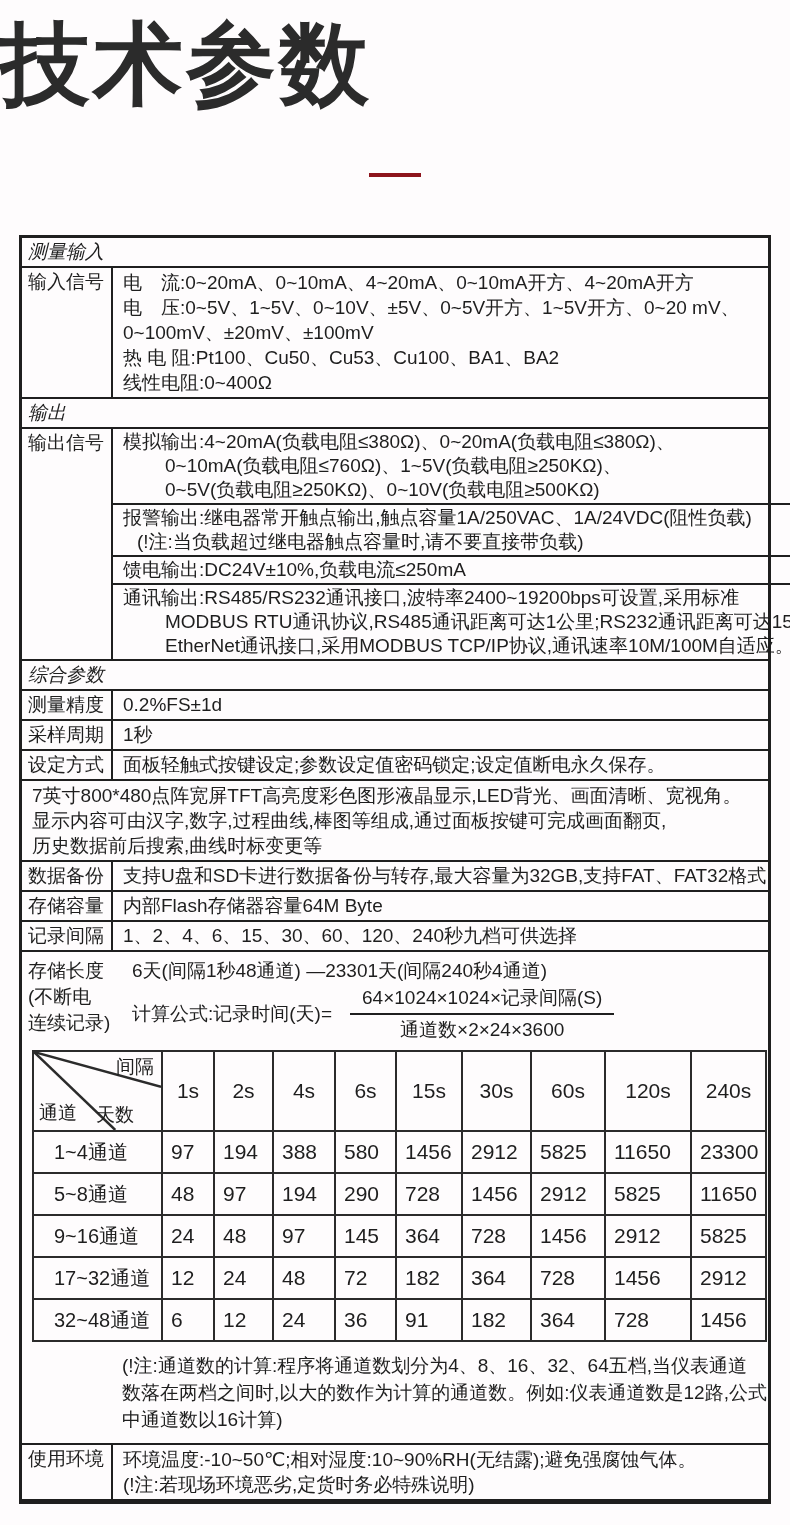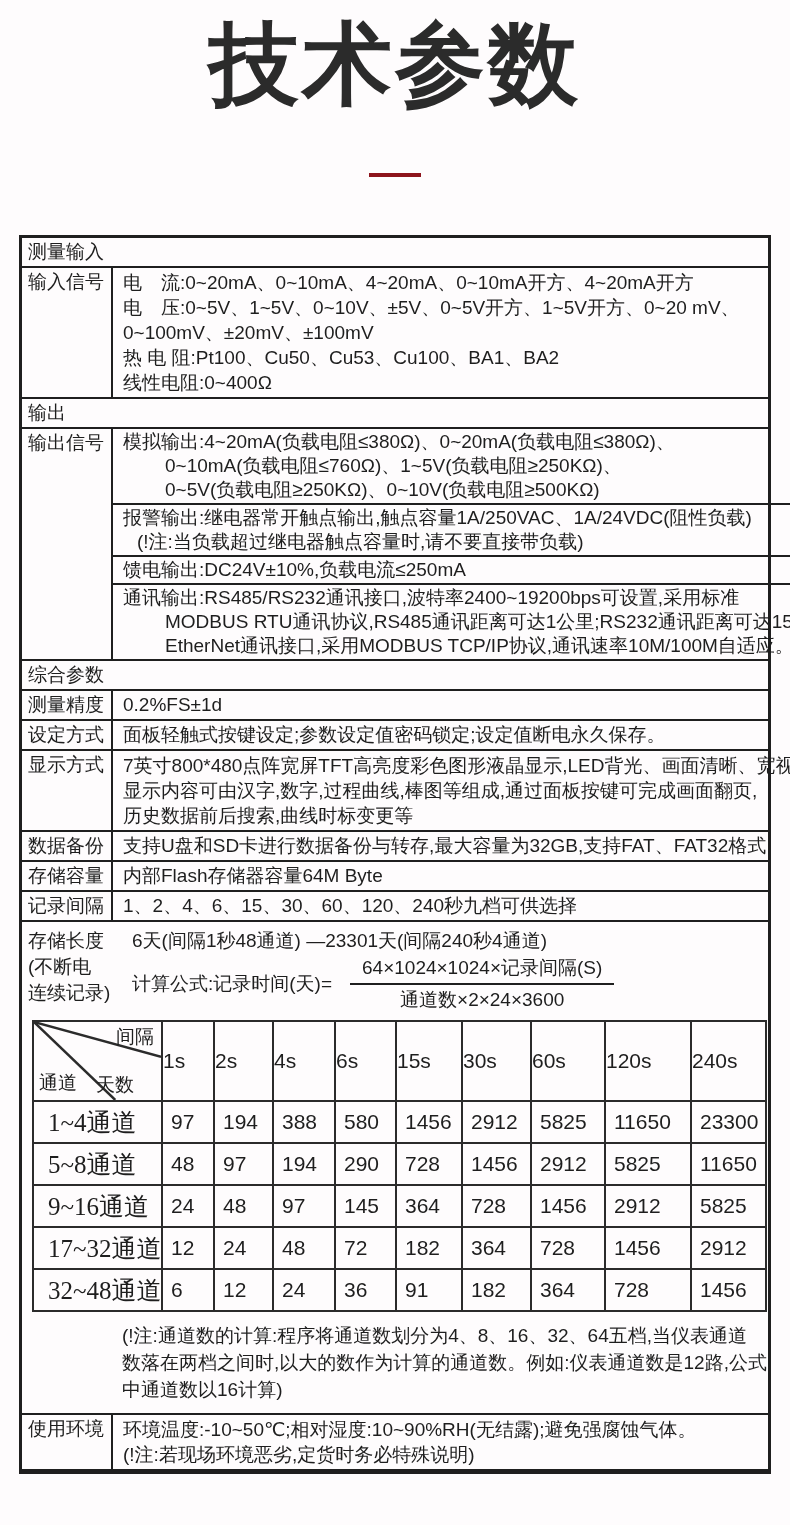--- a/index.html
+++ b/index.html
@@ -10,38 +10,38 @@
   }
   .page {
     position: relative;
     width: 790px; height: 1525px;
     background: #fefcfd;
     color: #1e1e1e;
     overflow: hidden;
   }
   .title {
     position: absolute; top: 8px; left: 0; right: 0;
-    text-align: center;
+    text-align: left;
     font-size: 90px; line-height: 112px;
     font-weight: 900; letter-spacing: 3px;
     color: #2b2b2b;
   }
   .red-dash {
     position: absolute; top: 173px; left: 369px;
     width: 52px; height: 4px;
   }
   .spec {
     position: absolute; top: 235px; left: 19px;
     width: 752px;
     border: 3px solid #1f1f1f;
     font-size: 19px;
   }
   .row { display: flex; }
   .row + .row { border-top: 2px solid #1f1f1f; }
-  .section-row { padding: 2px 6px 3px 6px; line-height: 23px; }
+  .section-row { padding: 2px 6px 3px 6px; line-height: 23px; font-style: italic; }
   .label-cell {
     flex: 0 0 91px;
     border-right: 2px solid #1f1f1f;
     padding: 2px 4px 2px 6px;
     line-height: 24px;
   }
   .content-cell { flex: 1 1 auto; padding: 2px 8px 2px 10px; }
   .content-cell.nopad { padding: 0; }
   .ln { line-height: 25px; white-space: nowrap; }
   .ln.tight { line-height: 24px; }
@@ -65,22 +65,22 @@
     border-collapse: collapse; table-layout: fixed;
     width: 733px; margin: 8px 0 10px 10px;
   }
   .itable td {
     border: 2px solid #2b2b2b;
     font-size: 21px;
     text-align: left; padding-left: 8px;
     height: 42px;
     white-space: nowrap; overflow: hidden;
   }
-  .itable tr.head td { height: 80px; padding-left: 0; }
-  .itable td.rlabel { font-size: 25px; padding-left: 14px; font-family: Liberation Serif, serif; }
+  .itable tr.head td { height: 80px; text-align: center; padding-left: 0; }
+  .itable td.rlabel { font-size: 20px; padding-left: 20px; }
   .corner { position: relative; padding: 0 !important; }
   .corner svg { position: absolute; inset: 0; width: 100%; height: 100%; }
   .corner .c-top { position: absolute; top: 2px; right: 7px; font-size: 19px; }
   .corner .c-mid { position: absolute; top: 42px; left: 62px; font-size: 19px; margin-top: 8px; }
   .corner .c-bot { position: absolute; bottom: 4px; left: 5px; font-size: 19px; }
 
   .note-block { margin: 2px 8px 4px 100px; }
   .note-block .ln { line-height: 27px; }
 </style>
 </head>
@@ -133,30 +133,35 @@
 
     <div class="row section-row">综合参数</div>
 
     <div class="row">
       <div class="label-cell">测量精度</div>
       <div class="content-cell">
         <div class="ln tight">0.2%FS±1d</div>
       </div>
     </div>
 
+    <div class="row">
+      <div class="label-cell">采样周期</div>
+      <div class="content-cell">
+        <div class="ln tight">1秒</div>
+      </div>
+    </div>
 
     <div class="row">
       <div class="label-cell">设定方式</div>
       <div class="content-cell">
         <div class="ln tight">面板轻触式按键设定;参数设定值密码锁定;设定值断电永久保存。</div>
       </div>
     </div>
 
     <div class="row">
-      <div class="label-cell">显示方式</div>
       <div class="content-cell">
         <div class="ln">7英寸800*480点阵宽屏TFT高亮度彩色图形液晶显示,LED背光、画面清晰、宽视角。</div>
         <div class="ln">显示内容可由汉字,数字,过程曲线,棒图等组成,通过面板按键可完成画面翻页,</div>
         <div class="ln">历史数据前后搜索,曲线时标变更等</div>
       </div>
     </div>
 
     <div class="row">
       <div class="label-cell">数据备份</div>
       <div class="content-cell">

